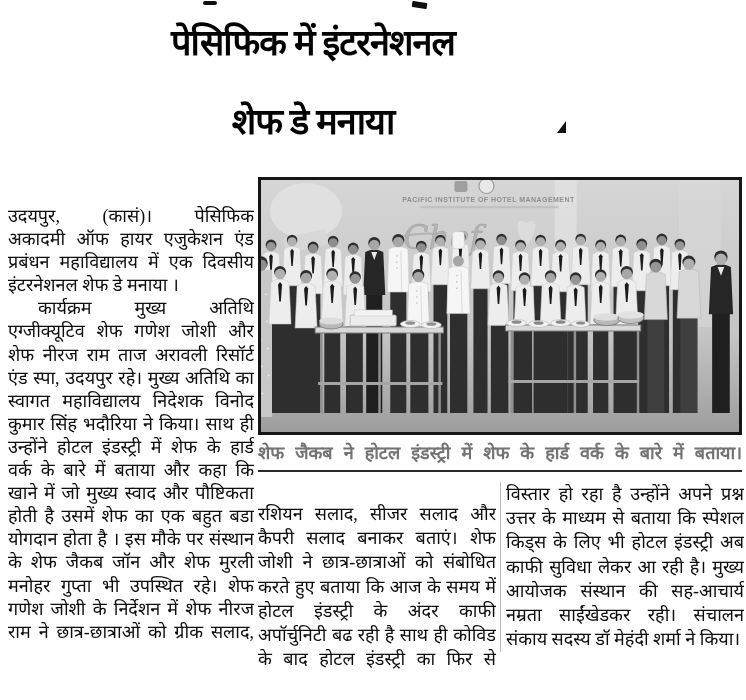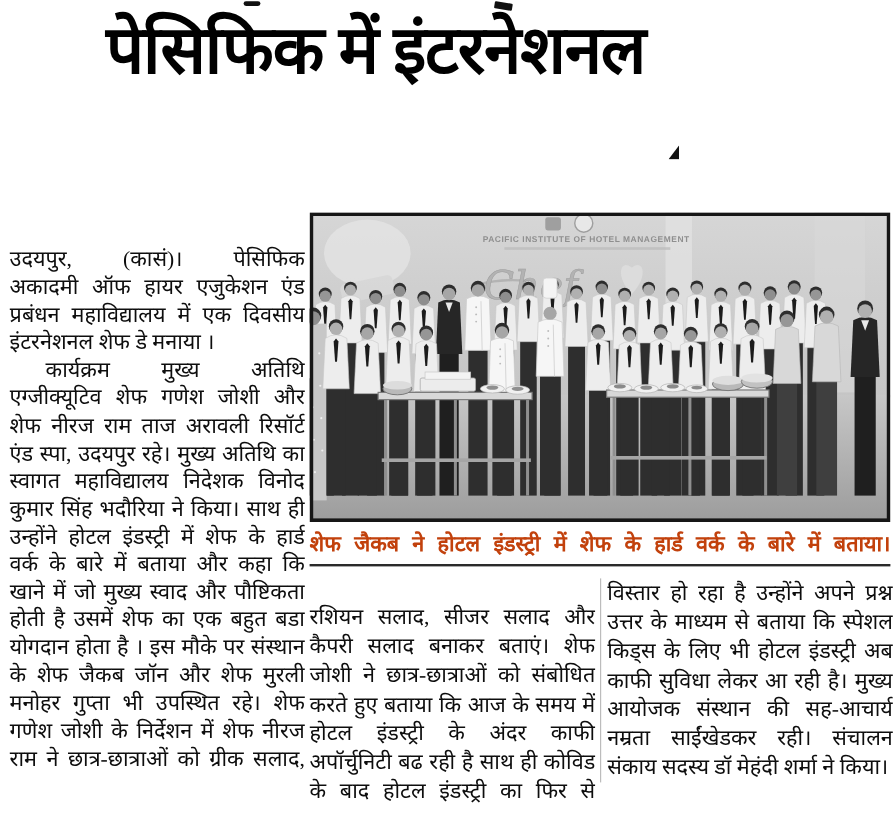--- a/index.html
+++ b/index.html
@@ -1,46 +1,46 @@
 <!DOCTYPE html>
 <html><head>
 <meta charset="utf-8">
 <style>
   html,body{margin:0;padding:0;background:#ffffff;}
   .page{position:relative;width:746px;height:700px;background:#ffffff;overflow:hidden;
         font-family:"Liberation Serif","DejaVu Serif",serif;color:#0d0d0d;}
   .headline{position:absolute;left:0;top:4px;width:626px;text-align:center;
-            font-size:56px;line-height:79px;font-weight:800;color:#000;margin:0;letter-spacing:-1px;}
+            font-size:36px;line-height:79px;font-weight:800;color:#000;margin:0;letter-spacing:-1px;}
   .speck{position:absolute;background:#101010;}
   .speck.s1{left:203px;top:1px;width:14px;height:4px;border-radius:2px;}
   .speck.s2{left:412px;top:2px;width:15px;height:6px;transform:rotate(9deg);border-radius:1px;}
   .speck.s3{left:557px;top:121px;width:9px;height:12px;clip-path:polygon(0 100%,100% 0,100% 100%);}
   .col{position:absolute;}
   .leftcol{left:8px;top:179px;width:246px;margin-top:26px;}
   .midcol{left:258px;top:466px;width:238px;margin-top:36px;}
   .rightcol{left:506px;top:482px;width:238px;}
   .ln{font-size:18px;line-height:23.1px;height:23.1px;overflow:hidden;
       text-align:justify;text-align-last:justify;white-space:normal;}
   .midcol .ln,.rightcol .ln{line-height:24.2px;height:24.2px;}
   .ln.nj{text-align:right;text-align-last:left;}
   .ln.ind{text-indent:30px;}
   .photo{position:absolute;left:258px;top:177px;width:484px;height:258px;}
   .photo svg{display:block;}
   .caption{position:absolute;left:258px;top:440px;width:484px;font-size:18px;font-weight:bold;
-           white-space:nowrap;overflow:hidden;text-align:justify;text-align-last:justify;color:#c2410c;}
+           white-space:nowrap;overflow:hidden;text-align:justify;text-align-last:justify;color:#737373;}
   .caption-rule{position:absolute;left:258px;top:470px;width:484px;height:0;
                 border-top:2px solid #2a2a2a;}
   .vrule{position:absolute;left:500px;top:482px;height:170px;width:0;border-left:1.5px solid #bcbcbc;}
 </style>
 </head>
 <body>
 
 <div class="page">
 
-  <h1 class="headline"><span>पेसिफिक में इंटरनेशनल</span><br></h1>
+  <h1 class="headline"><span>पेसिफिक में इंटरनेशनल</span><br><span>शेफ डे मनाया</span></h1>
 
   <div class="speck s1"></div>
   <div class="speck s2"></div>
   <div class="speck s3"></div>
 
   <div class="col leftcol" id="left-col">
       <div class="ln">उदयपुर, (कासं)। पेसिफिक</div>
       <div class="ln">अकादमी ऑफ हायर एजुकेशन एंड</div>
       <div class="ln">प्रबंधन महाविद्यालय में एक दिवसीय</div>
       <div class="ln nj">इंटरनेशनल शेफ डे मनाया ।</div>

